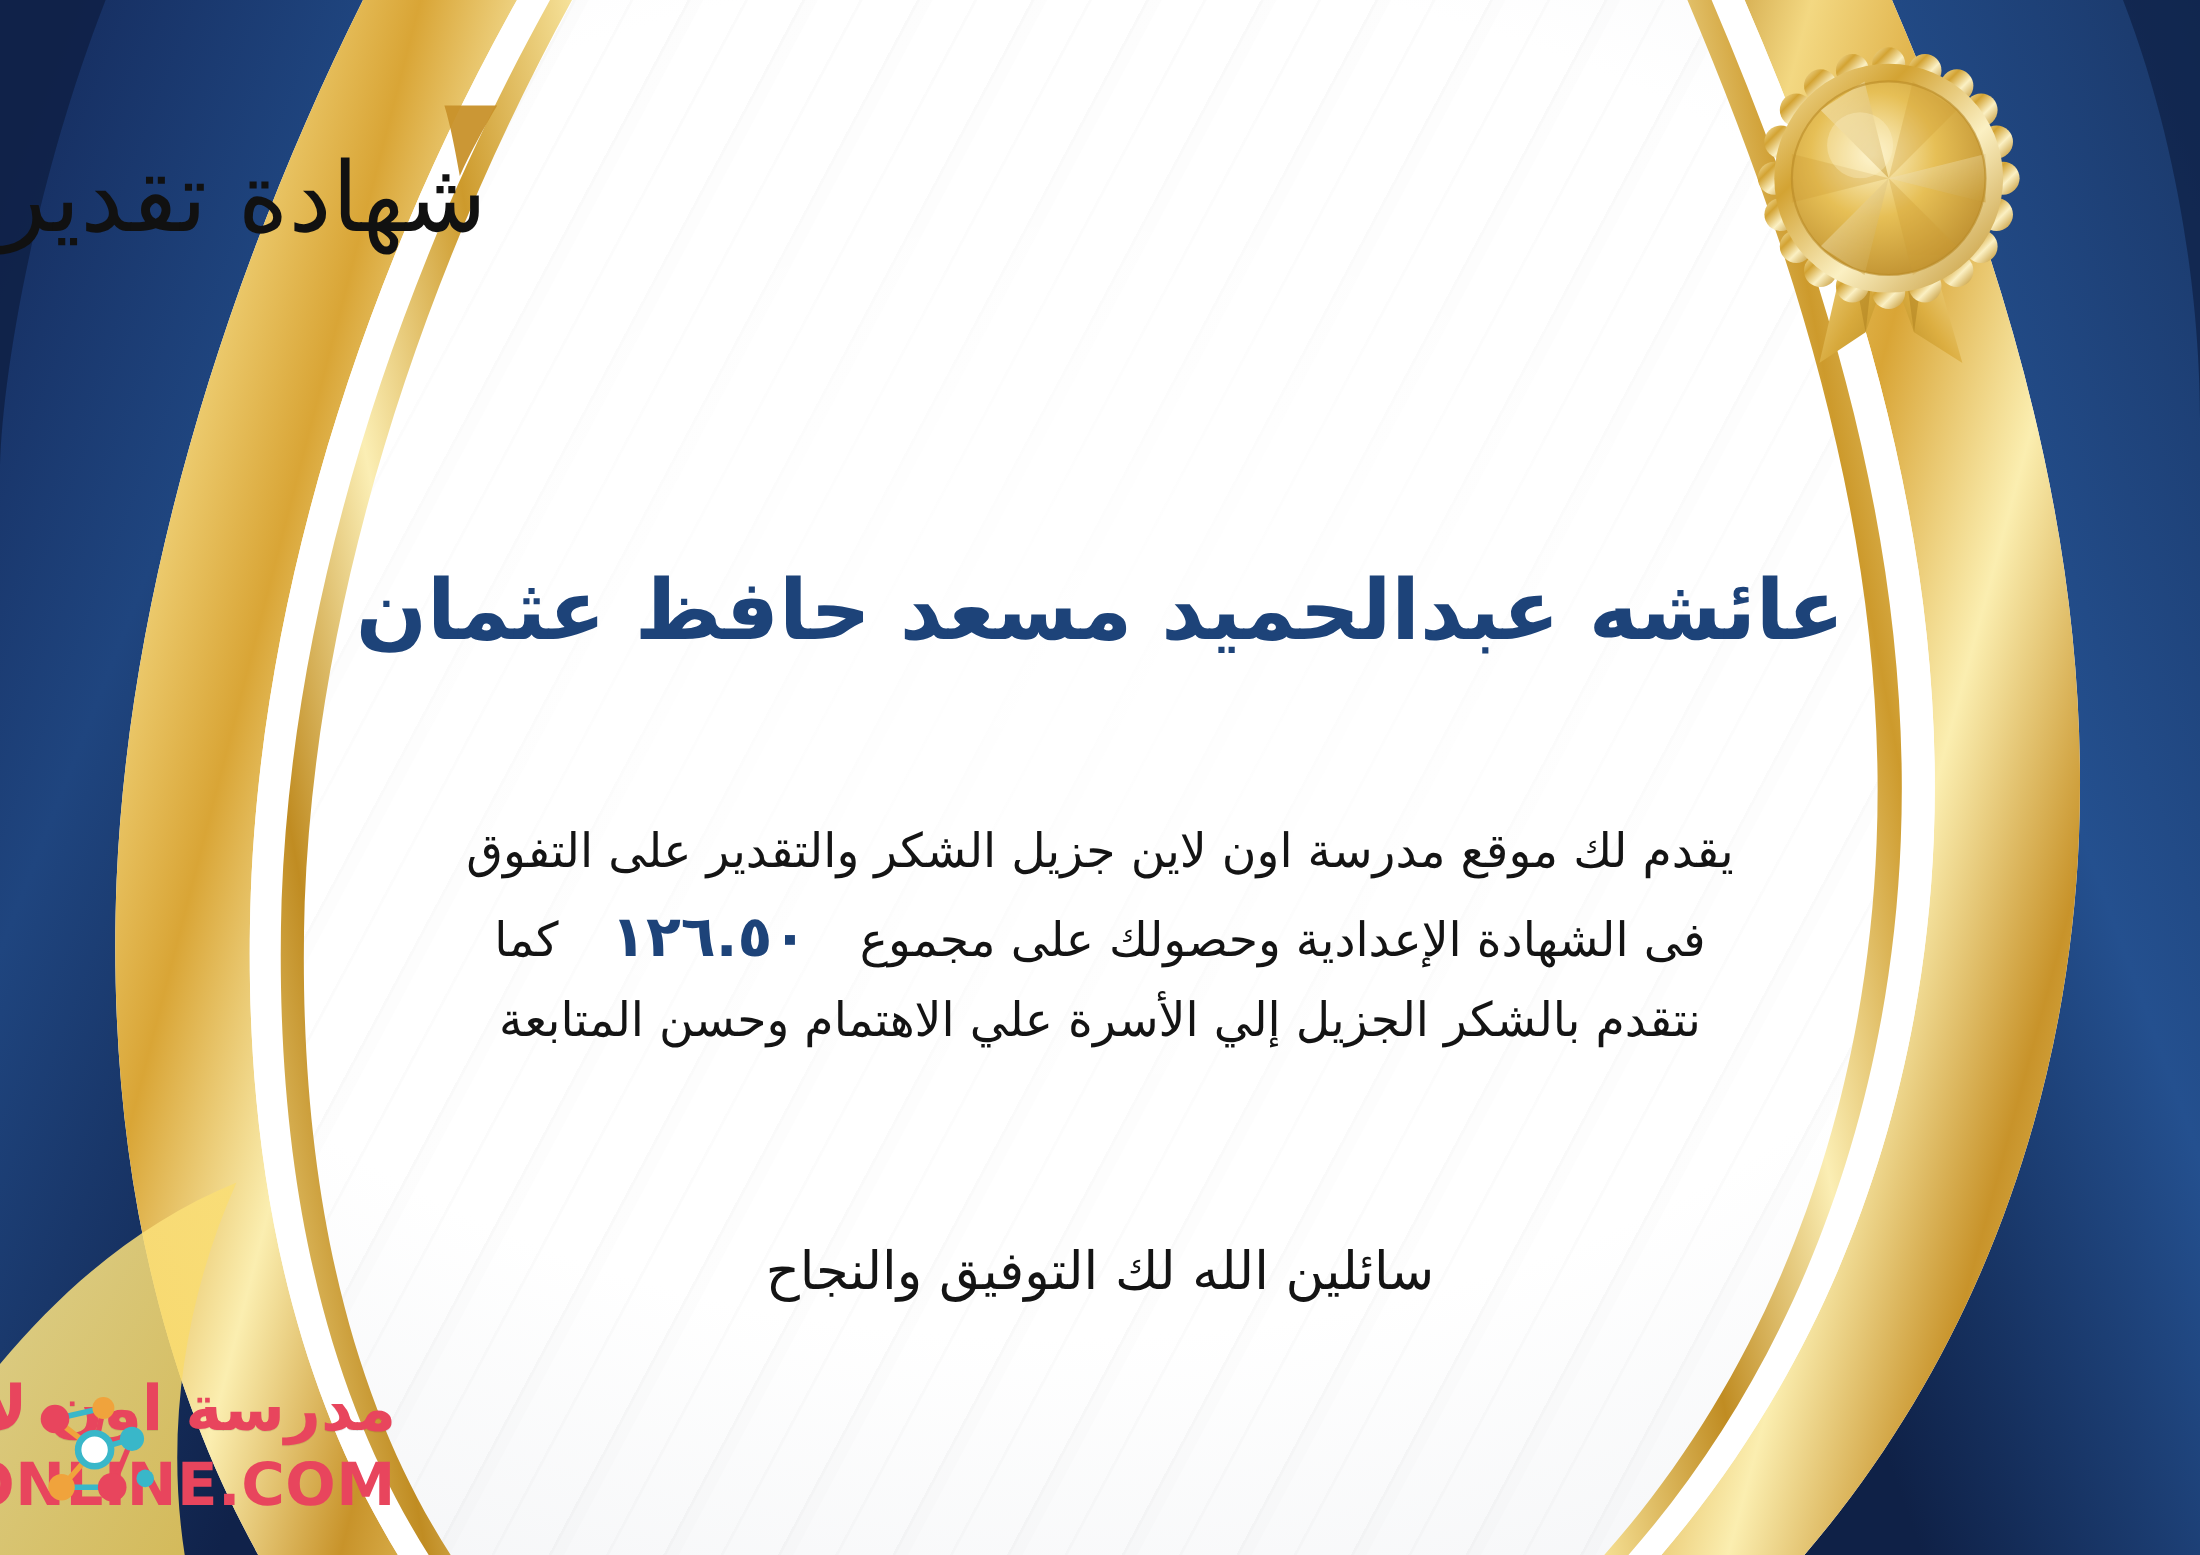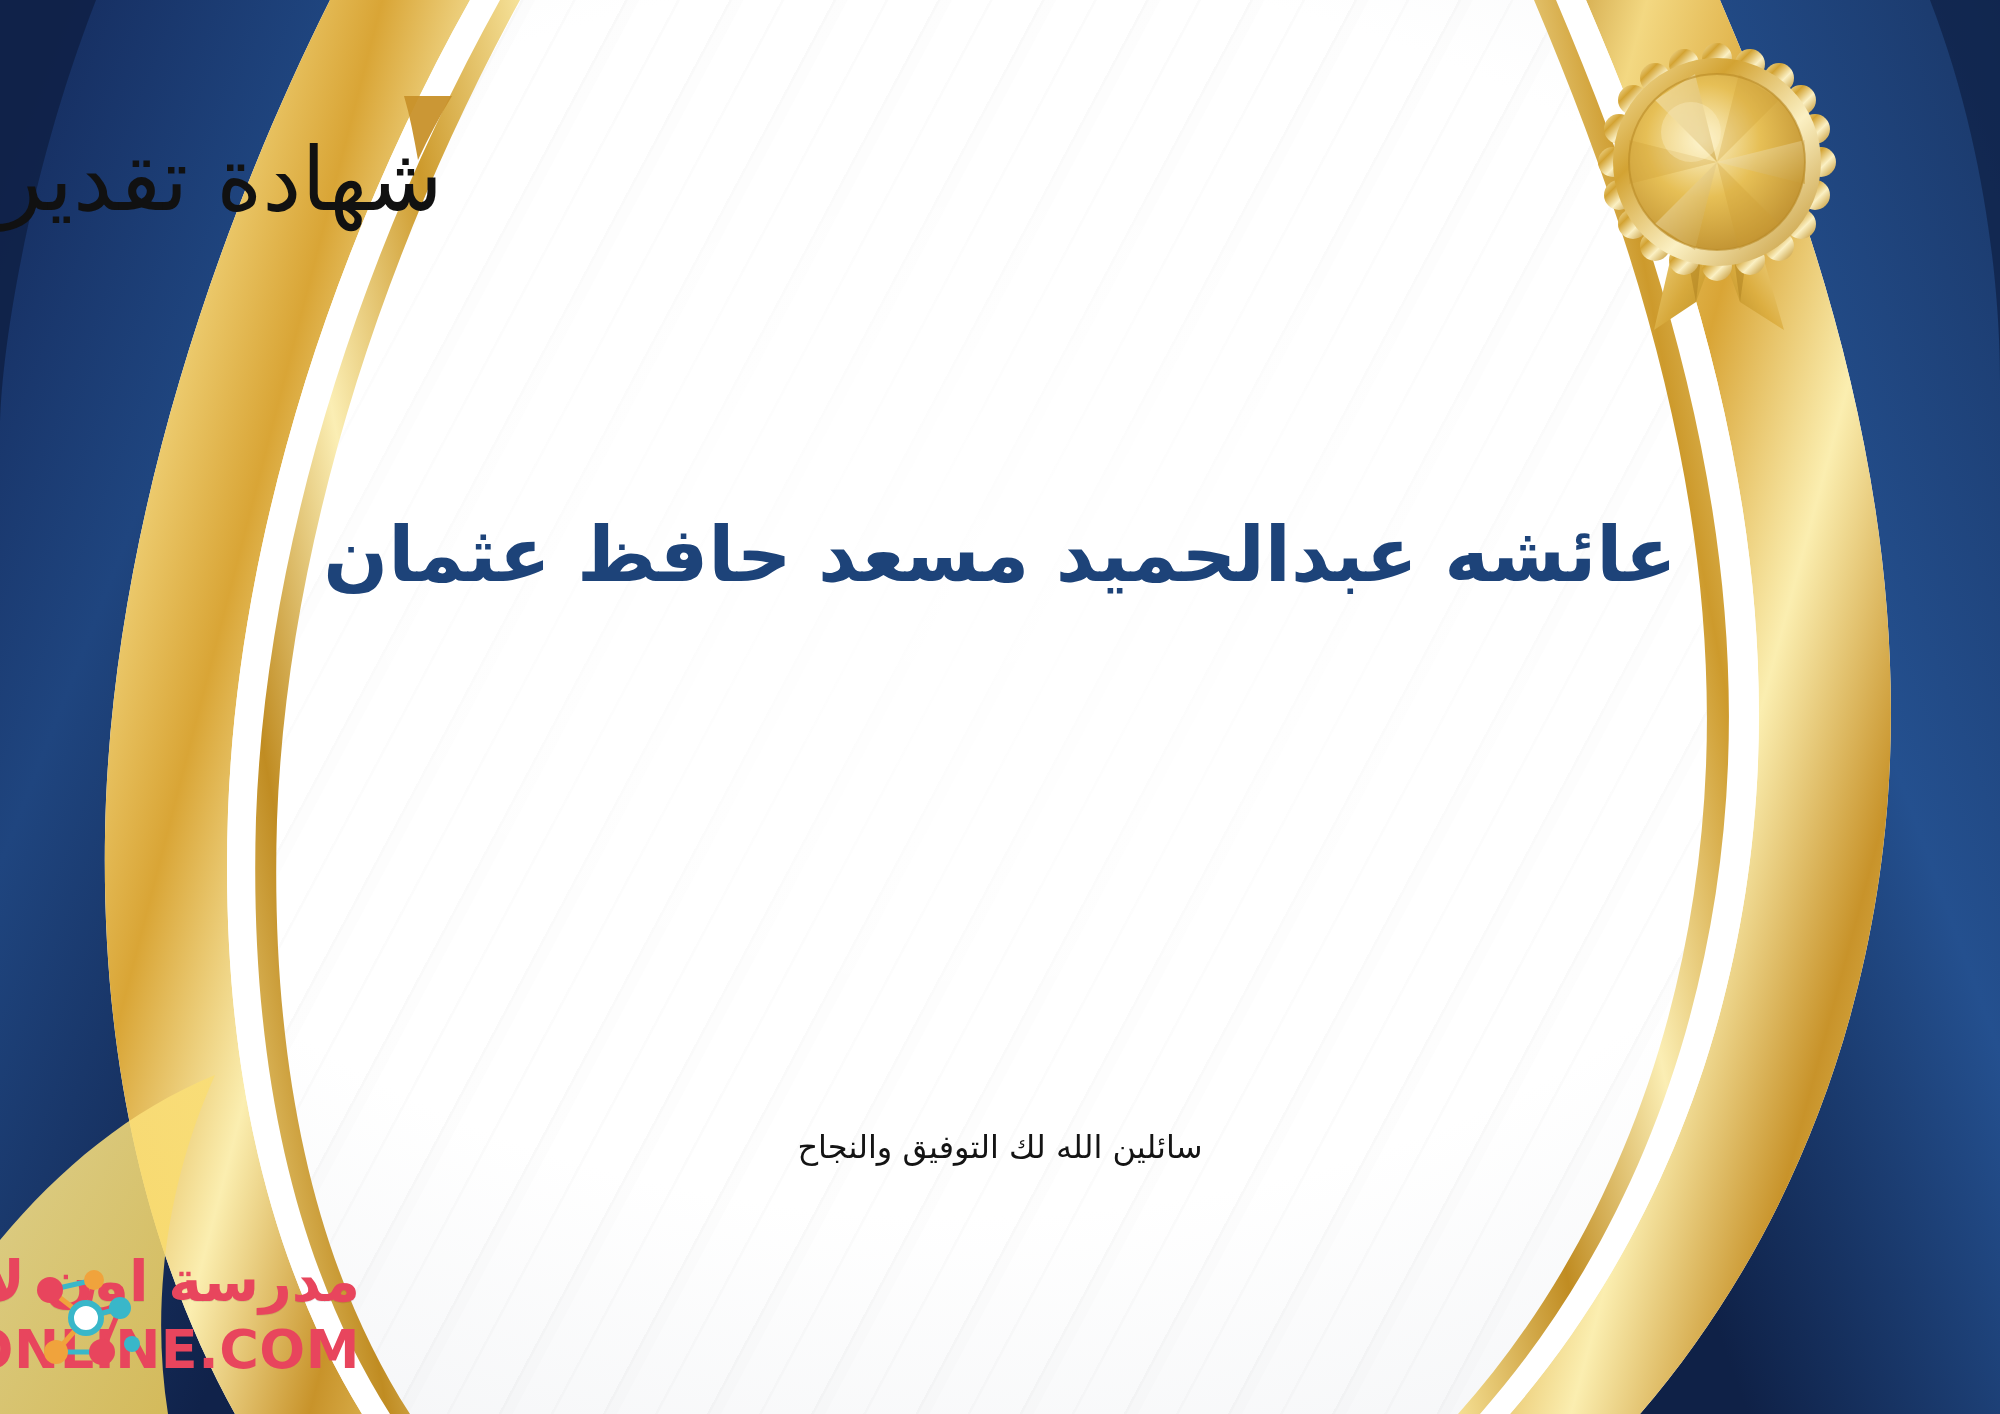--- a/index.html
+++ b/index.html
@@ -88,21 +88,21 @@
     letter-spacing:3px;
     padding:0 34px;
     display:inline-block;
   }
   .closing {
     position:absolute;
     left:0; right:0; top:1128px;
     text-align:center;
     direction:rtl;
     color:#141414;
-    font-size:32px;
+    font-size:48px;
   }
 
   
   .logo {
     position:absolute; left:20px; top:1248px;
     width:470px; height:150px;
     direction:rtl;
   }
   .logo-ar {
     position:absolute; right:130px; top:0;
@@ -267,20 +267,29 @@
       </g>
       <circle cx="0" cy="0" r="88" fill="none" stroke="#b98a26" stroke-width="2" opacity="0.6"></circle>
       <circle cx="-26" cy="-30" r="30" fill="#fff6d2" opacity="0.30"></circle>
     </g>
   </svg>
 
   <div class="title">شهادة تقدير</div>
 
   <div class="name">عائشه عبدالحميد مسعد حافظ عثمان</div>
 
+  <div class="body-block">
+    <div class="body-line">يقدم لك موقع مدرسة اون لاين جزيل الشكر  والتقدير على التفوق</div>
+    <div class="body-line">
+      <span>فى الشهادة الإعدادية وحصولك على مجموع</span>
+      <span class="grade">١٢٦.٥٠</span>
+      <span>كما</span>
+    </div>
+    <div class="body-line">نتقدم  بالشكر الجزيل إلي الأسرة علي الاهتمام وحسن المتابعة</div>
+  </div>
 
   <div class="closing">سائلين الله لك التوفيق  والنجاح</div>
 
   <div class="logo">
     <div class="logo-ar">مدرسة اون لاين</div>
     <div class="logo-en">MADRSA-ONLINE.COM</div>
     <svg class="logo-mark" viewBox="0 0 126 118">
       <line x1="30" y1="34" x2="74" y2="24" stroke="#39b7c9" stroke-width="5"></line>
       <line x1="30" y1="34" x2="66" y2="62" stroke="#f0a33c" stroke-width="5"></line>
       <line x1="74" y1="24" x2="66" y2="62" stroke="#e8455d" stroke-width="5"></line>

